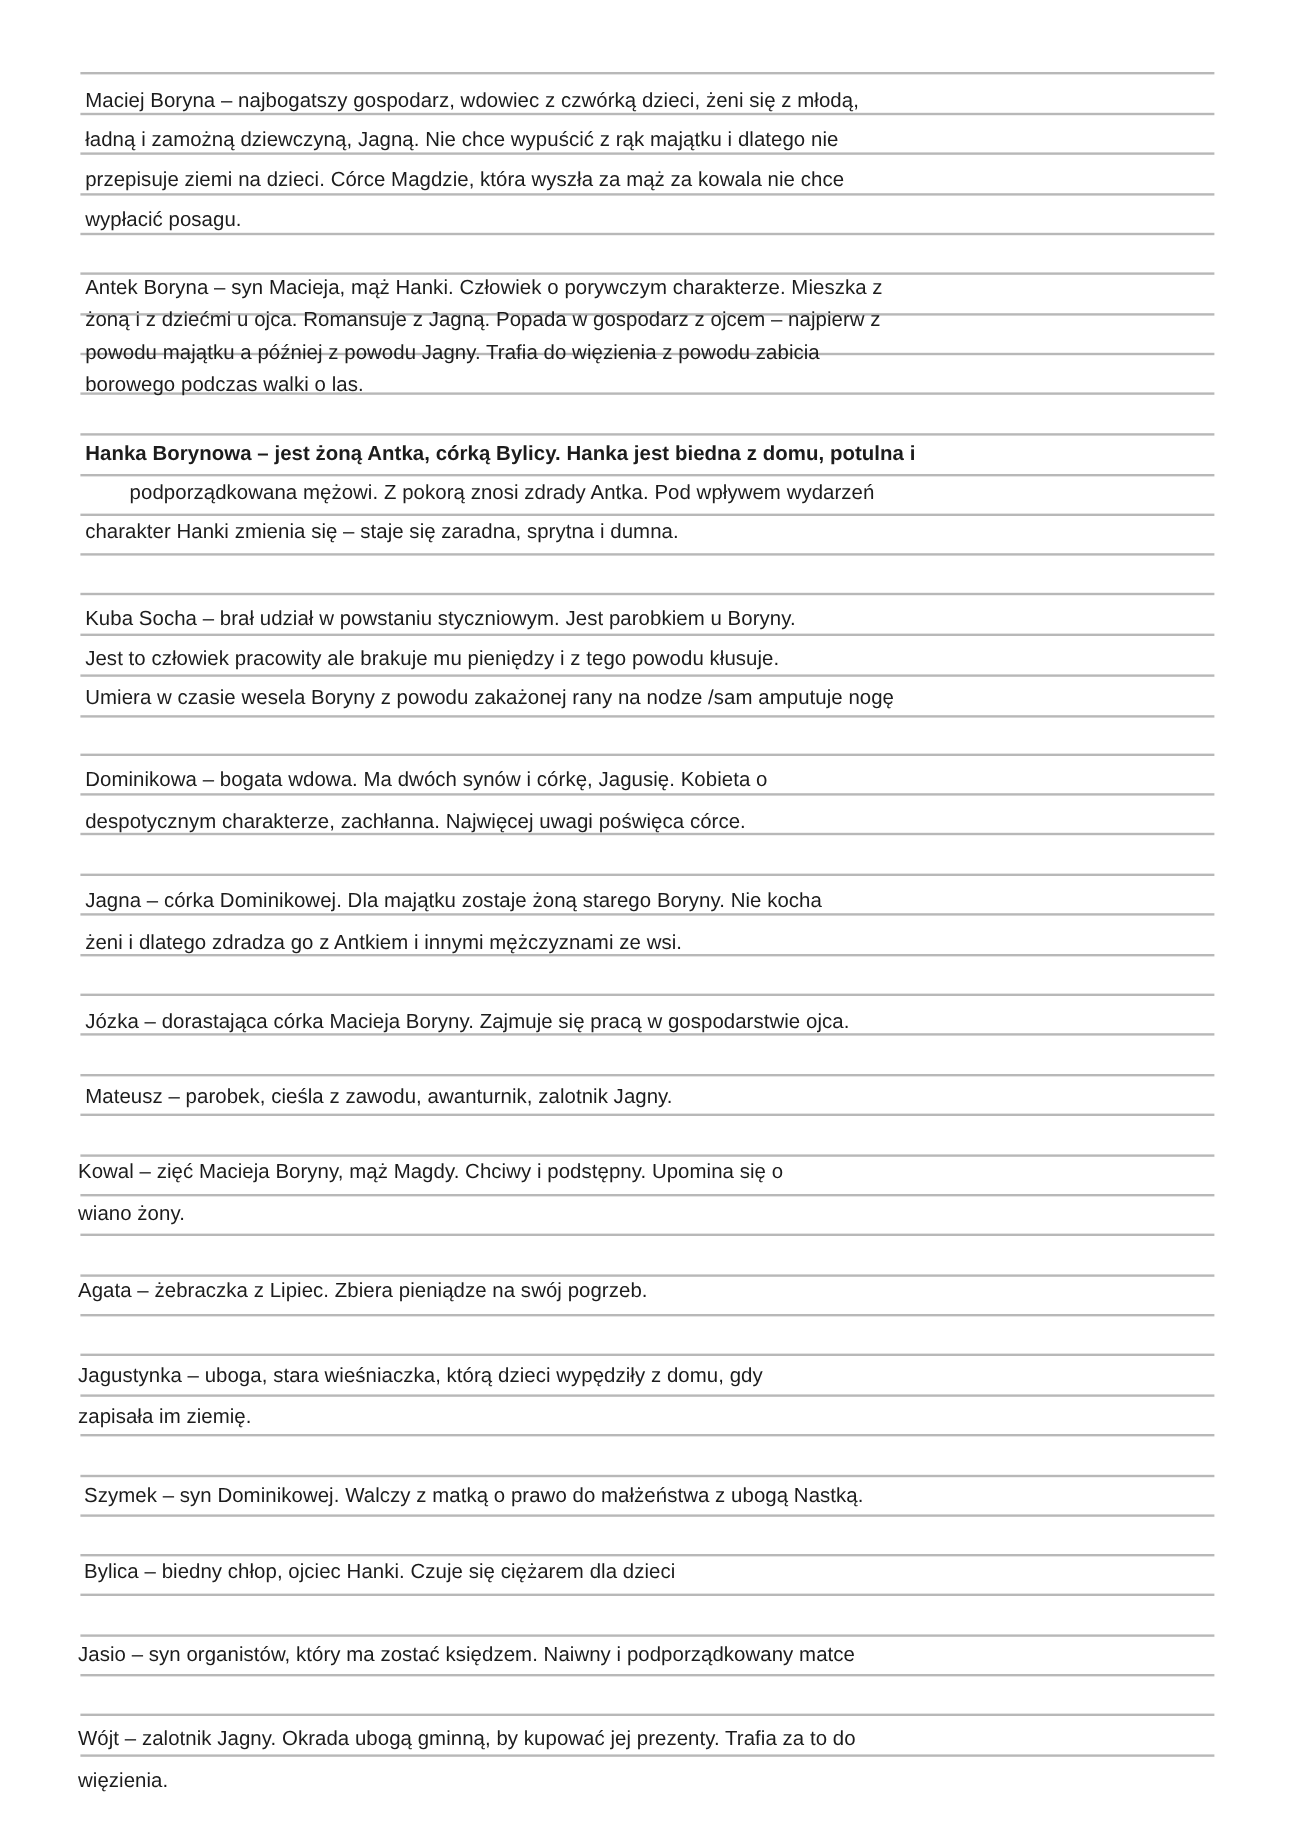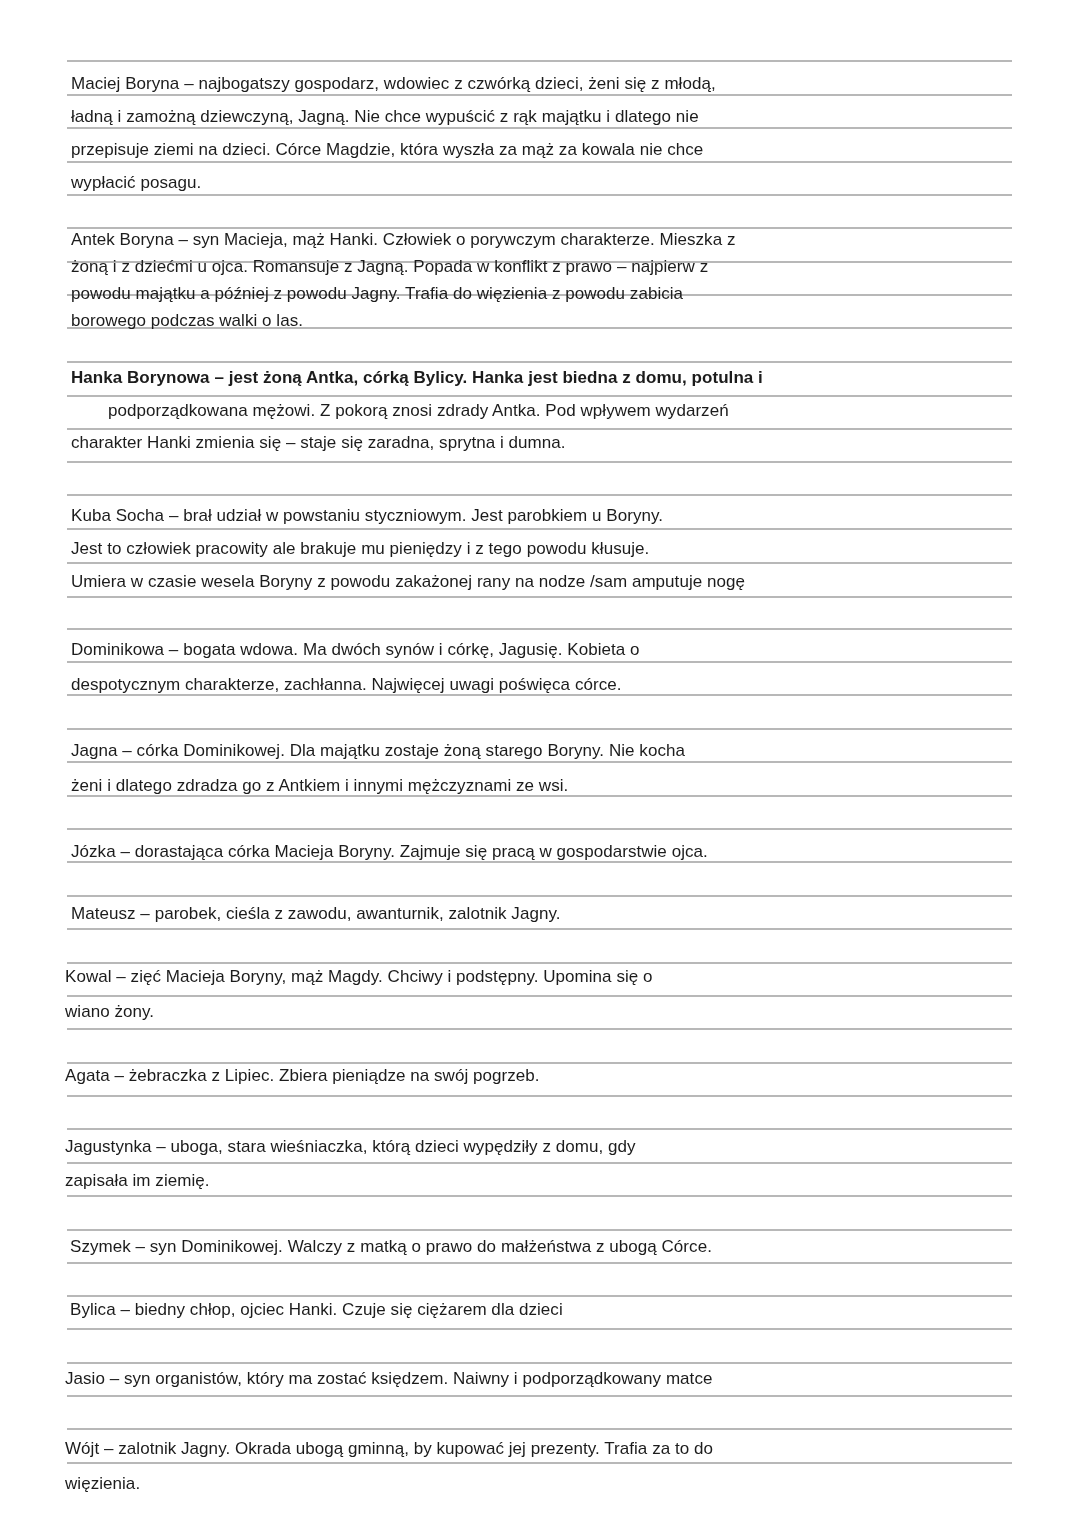--- a/index.html
+++ b/index.html
@@ -24,21 +24,21 @@
       <div class="line" style="top: 103px; left: 71px;">ładną i zamożną dziewczyną, Jagną. Nie chce wypuścić z rąk majątku i dlatego nie</div>
       <div class="line" style="top: 136px; left: 71px;">przepisuje ziemi na dzieci. Córce Magdzie, która wyszła za mąż za kowala nie chce</div>
       <div class="line" style="top: 169px; left: 71px;">wypłacić posagu.</div>
     </div>
     <div class="entry">
       <div class="rule" style="top: 227px;"></div>
       <div class="rule" style="top: 261px;"></div>
       <div class="rule" style="top: 294px;"></div>
       <div class="rule" style="top: 327px;"></div>
       <div class="line" style="top: 226px; left: 71px;">Antek Boryna – syn Macieja, mąż Hanki. Człowiek o porywczym charakterze. Mieszka z</div>
-      <div class="line" style="top: 253px; left: 71px;">żoną i z dziećmi u ojca. Romansuje z Jagną. Popada w konflikt z prawo – najpierw z</div>
+      <div class="line" style="top: 253px; left: 71px;">żoną i z dziećmi u ojca. Romansuje z Jagną. Popada w gospodarz z ojcem – najpierw z</div>
       <div class="line" style="top: 280px; left: 71px;">powodu majątku a później z powodu Jagny. Trafia do więzienia z powodu zabicia</div>
       <div class="line" style="top: 307px; left: 71px;">borowego podczas walki o las.</div>
     </div>
     <div class="entry">
       <div class="rule" style="top: 361px;"></div>
       <div class="rule" style="top: 395px;"></div>
       <div class="rule" style="top: 428px;"></div>
       <div class="rule" style="top: 461px;"></div>
       <div class="line" style="top: 364px; left: 71px; font-weight: bold;">Hanka Borynowa – jest żoną Antka, córką Bylicy. Hanka jest biedna z domu, potulna i</div>
       <div class="line" style="top: 397px; left: 71px; margin-left: 37px;">podporządkowana mężowi. Z pokorą znosi zdrady Antka. Pod wpływem wydarzeń</div>
@@ -92,21 +92,21 @@
     <div class="entry">
       <div class="rule" style="top: 1128px;"></div>
       <div class="rule" style="top: 1162px;"></div>
       <div class="rule" style="top: 1195px;"></div>
       <div class="line" style="top: 1133px; left: 65px;">Jagustynka – uboga, stara wieśniaczka, którą dzieci wypędziły z domu, gdy</div>
       <div class="line" style="top: 1167px; left: 65px;">zapisała im ziemię.</div>
     </div>
     <div class="entry">
       <div class="rule" style="top: 1229px;"></div>
       <div class="rule" style="top: 1262px;"></div>
-      <div class="line" style="top: 1233px; left: 70px;">Szymek – syn Dominikowej. Walczy z matką o prawo do małżeństwa z ubogą Córce.</div>
+      <div class="line" style="top: 1233px; left: 70px;">Szymek – syn Dominikowej. Walczy z matką o prawo do małżeństwa z ubogą Nastką.</div>
     </div>
     <div class="entry">
       <div class="rule" style="top: 1295px;"></div>
       <div class="rule" style="top: 1328px;"></div>
       <div class="line" style="top: 1296px; left: 70px;">Bylica – biedny chłop, ojciec Hanki. Czuje się ciężarem dla dzieci</div>
     </div>
     <div class="entry">
       <div class="rule" style="top: 1362px;"></div>
       <div class="rule" style="top: 1395px;"></div>
       <div class="line" style="top: 1365px; left: 65px;">Jasio – syn organistów, który ma zostać księdzem. Naiwny i podporządkowany matce</div>

